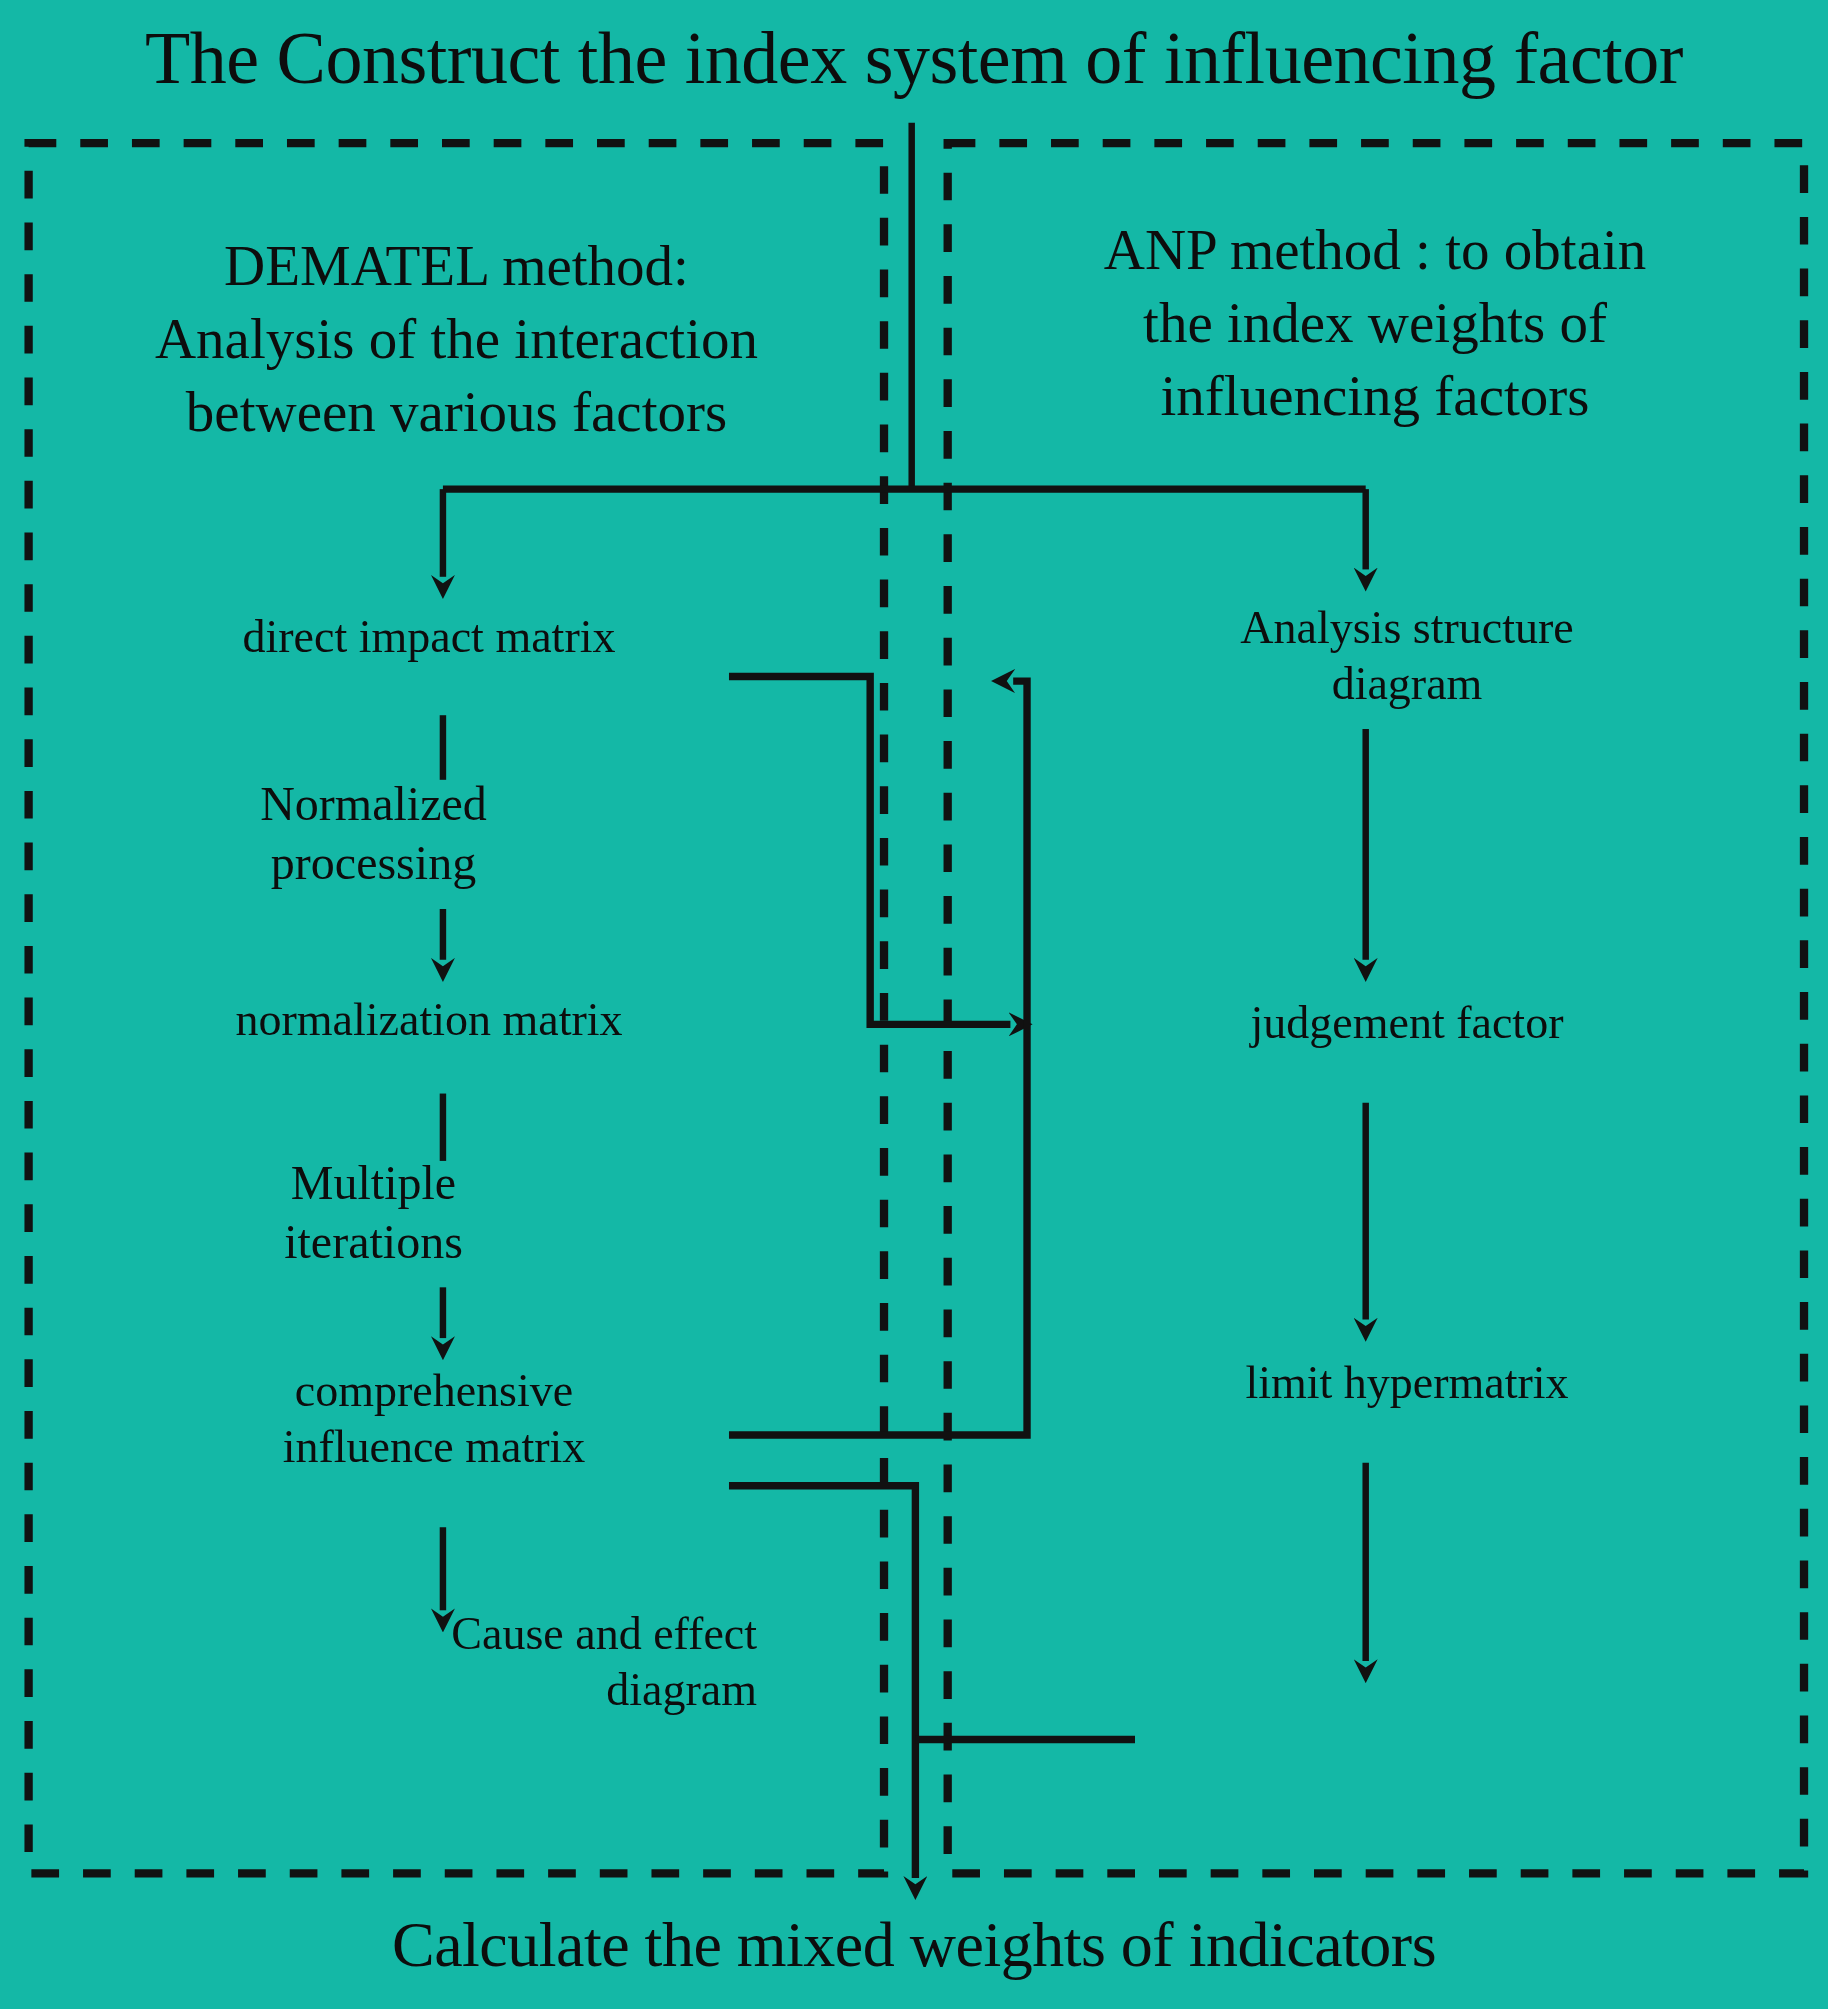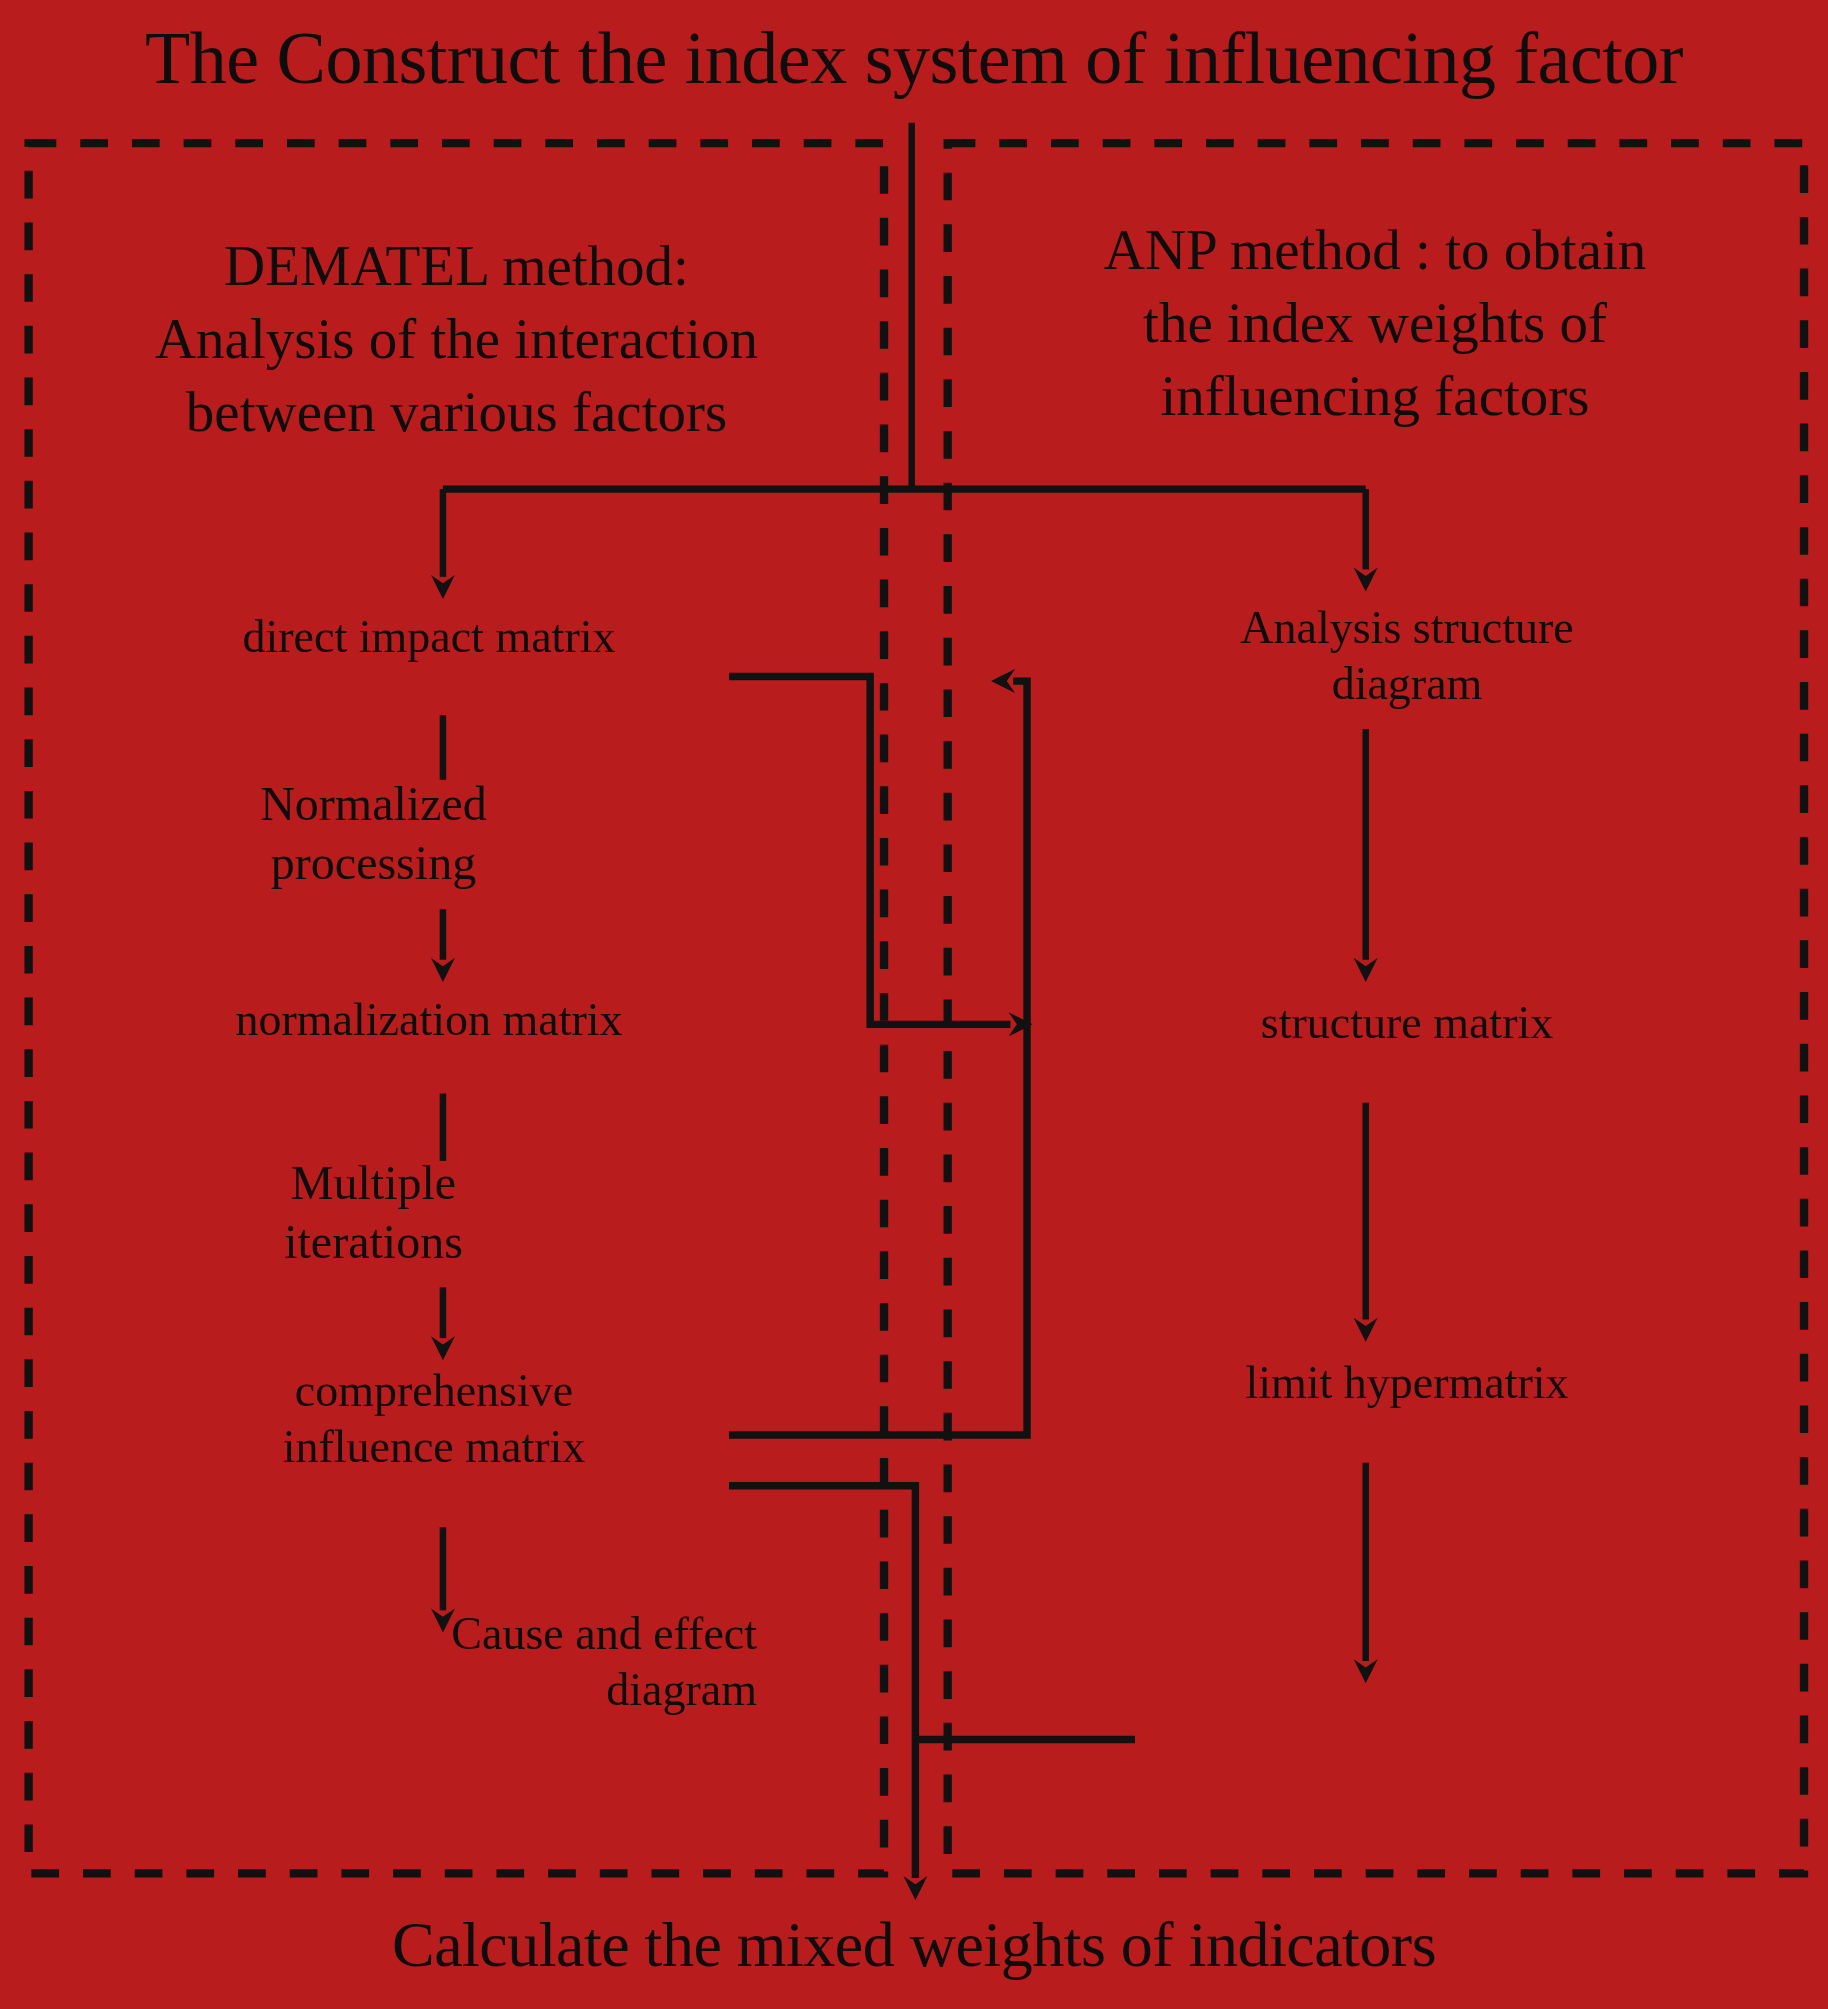--- a/index.html
+++ b/index.html
@@ -5,21 +5,21 @@
 <style>
   html, body {
     margin: 0;
     padding: 0;
     background: #ffffff;
   }
   #page {
     position: relative;
     width: 1828px;
     height: 2009px;
-    background: #b91c1c;
+    background: #14b8a6;
     font-family: "Liberation Serif", "DejaVu Serif", serif;
     color: #0d0d0d;
     overflow: hidden;
   }
   svg.wires {
     position: absolute;
     left: 0;
     top: 0;
     width: 1828px;
     height: 2009px;
@@ -154,21 +154,21 @@
 
   <div class="txt node" id="node-comprehensive">comprehensive
 influence matrix</div>
 
   <div class="txt node" id="node-cause-effect">Cause and effect
 diagram</div>
 
   <div class="txt node" id="node-network-struct">Analysis structure
 diagram</div>
 
-  <div class="txt node" id="node-judgement">structure matrix</div>
+  <div class="txt node" id="node-judgement">judgement factor</div>
 
   <div class="txt node" id="node-limit-hyper">limit hypermatrix</div>
 
 
   <div class="txt" id="footer-text">Calculate the mixed weights of indicators</div>
 
 </div>
 
 
 </body></html>

